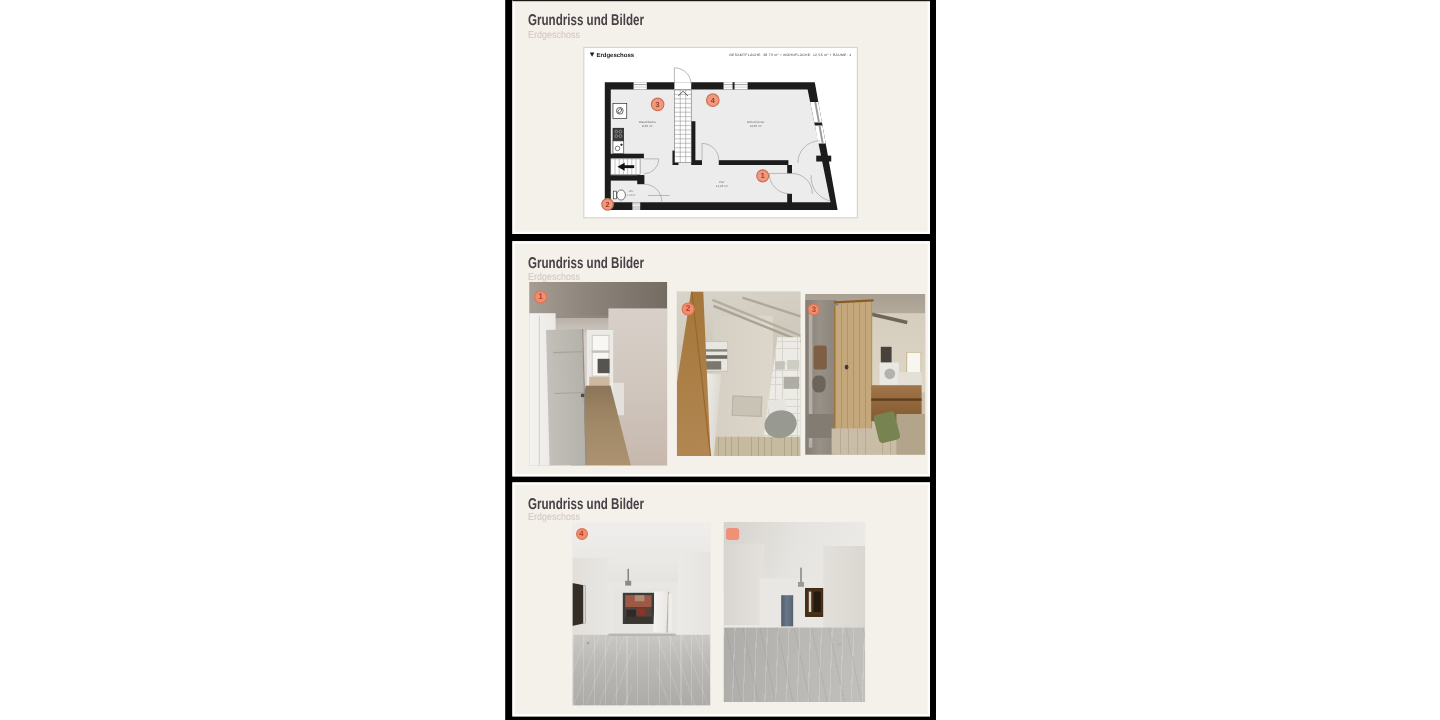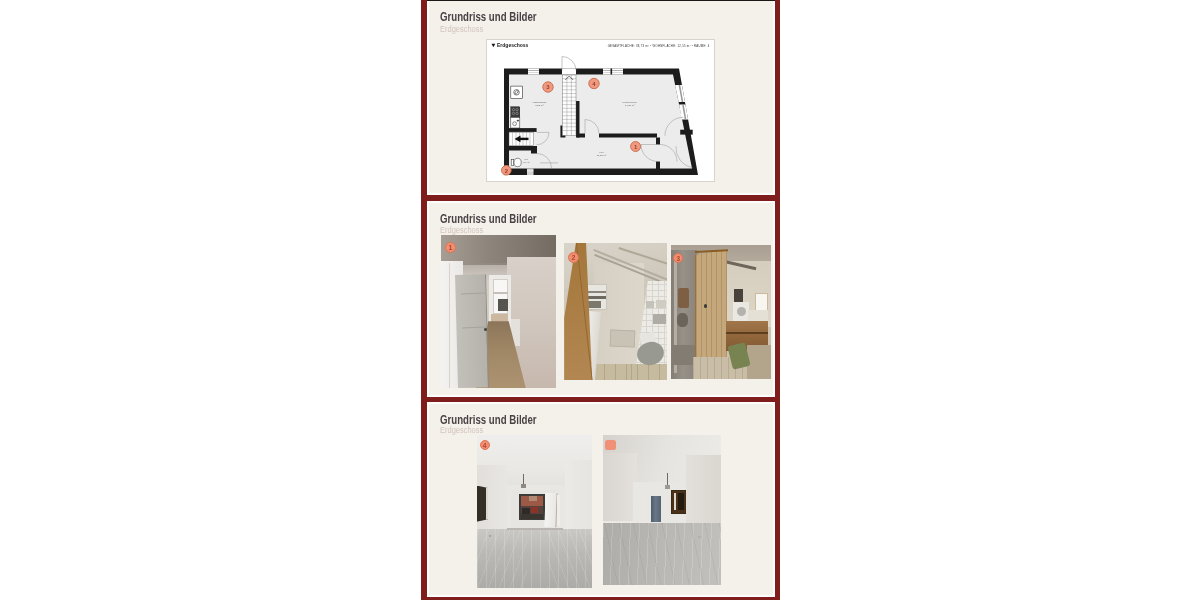--- a/index.html
+++ b/index.html
@@ -1,17 +1,17 @@
 <!DOCTYPE html>
 <html><head>
 <meta charset="utf-8">
 <style>
 *{margin:0;padding:0;box-sizing:border-box}
 html,body{width:1200px;height:600px;background:#fff;font-family:"Liberation Sans",sans-serif;overflow:hidden;position:relative}
-#col{position:absolute;left:421px;top:0;width:359px;height:600px;background:#7f1d1d}
+#col{position:absolute;left:421px;top:0;width:359px;height:600px;background:#000000}
 .card{position:absolute;left:5.5px;width:348.5px;background:#f4f1ea;border:2px solid #fdfdfb}
 #c1{top:-4px;height:199px}
 #c2{top:201px;height:196px}
 #c3{top:402px;height:195px}
 .title{position:absolute;left:11.5px;font-weight:bold;font-size:13px;color:#4a4046;transform-origin:0 0;white-space:nowrap;transform:scaleX(.743)}
 .sub{position:absolute;left:11.5px;font-size:8.5px;color:#d2c3bd;transform-origin:0 0;white-space:nowrap;transform:scaleX(.88)}
 .photo{position:absolute;overflow:hidden}
 .in{position:absolute;inset:0;filter:blur(.6px)}
 .ph{position:absolute}
 .num{position:absolute;border-radius:50%;background:#ef8e72;border:1px solid #de764f;color:#b8432b;font-weight:bold;text-align:center;z-index:5}

